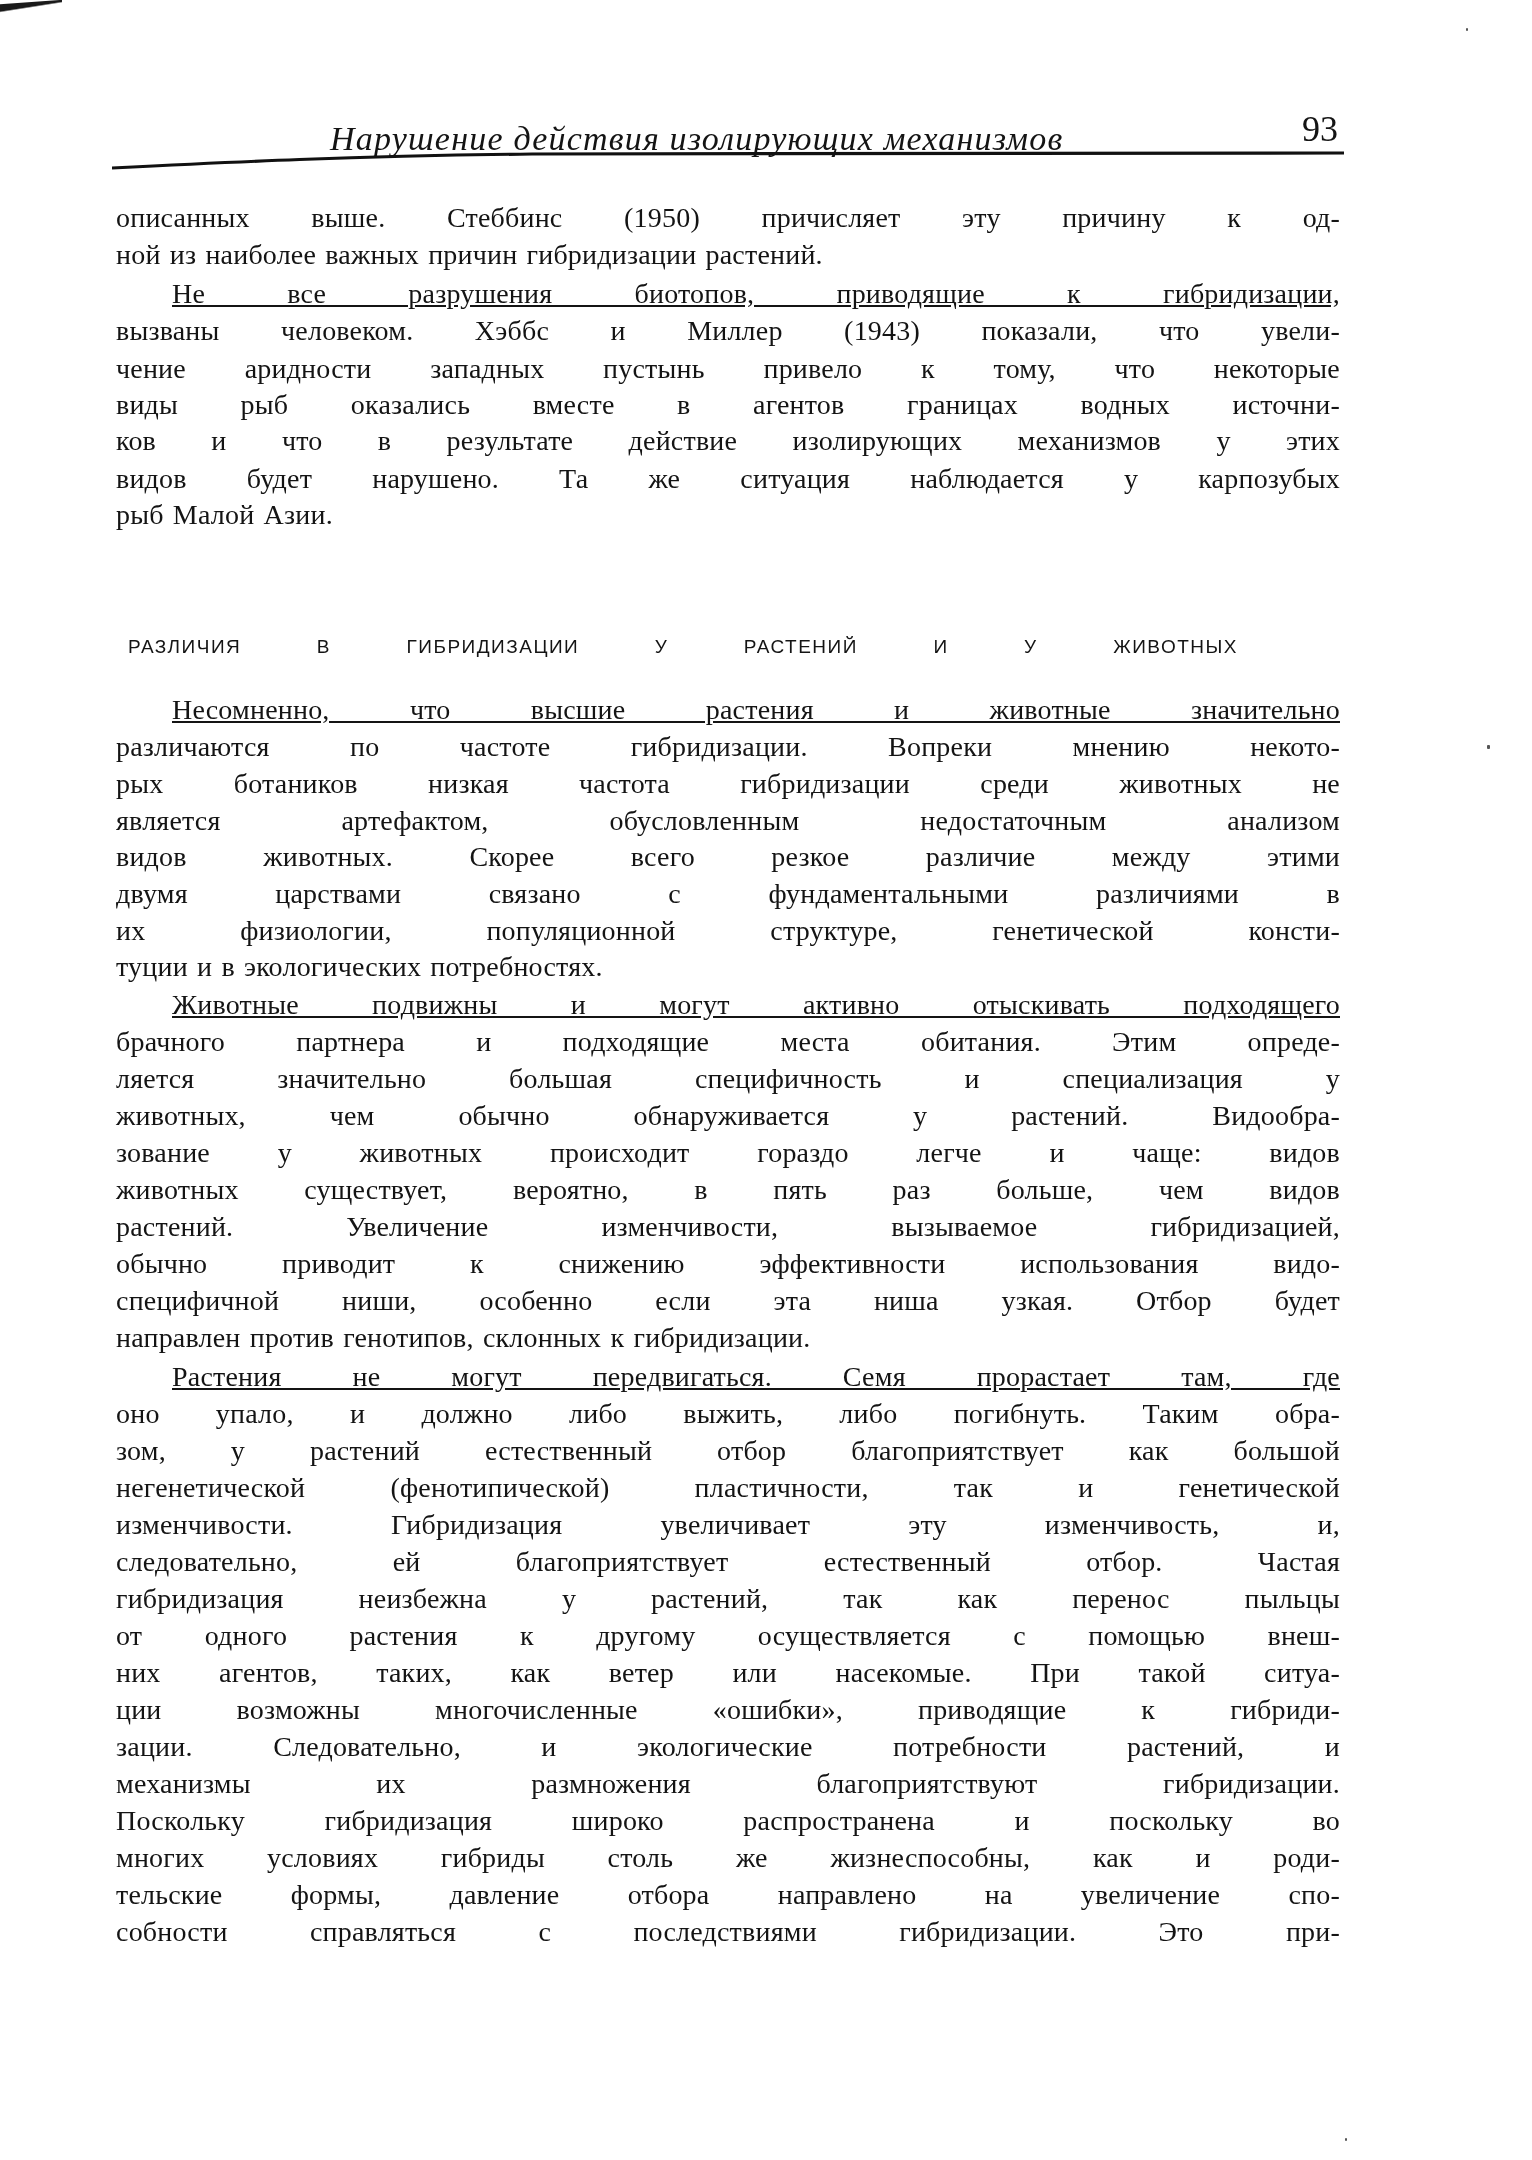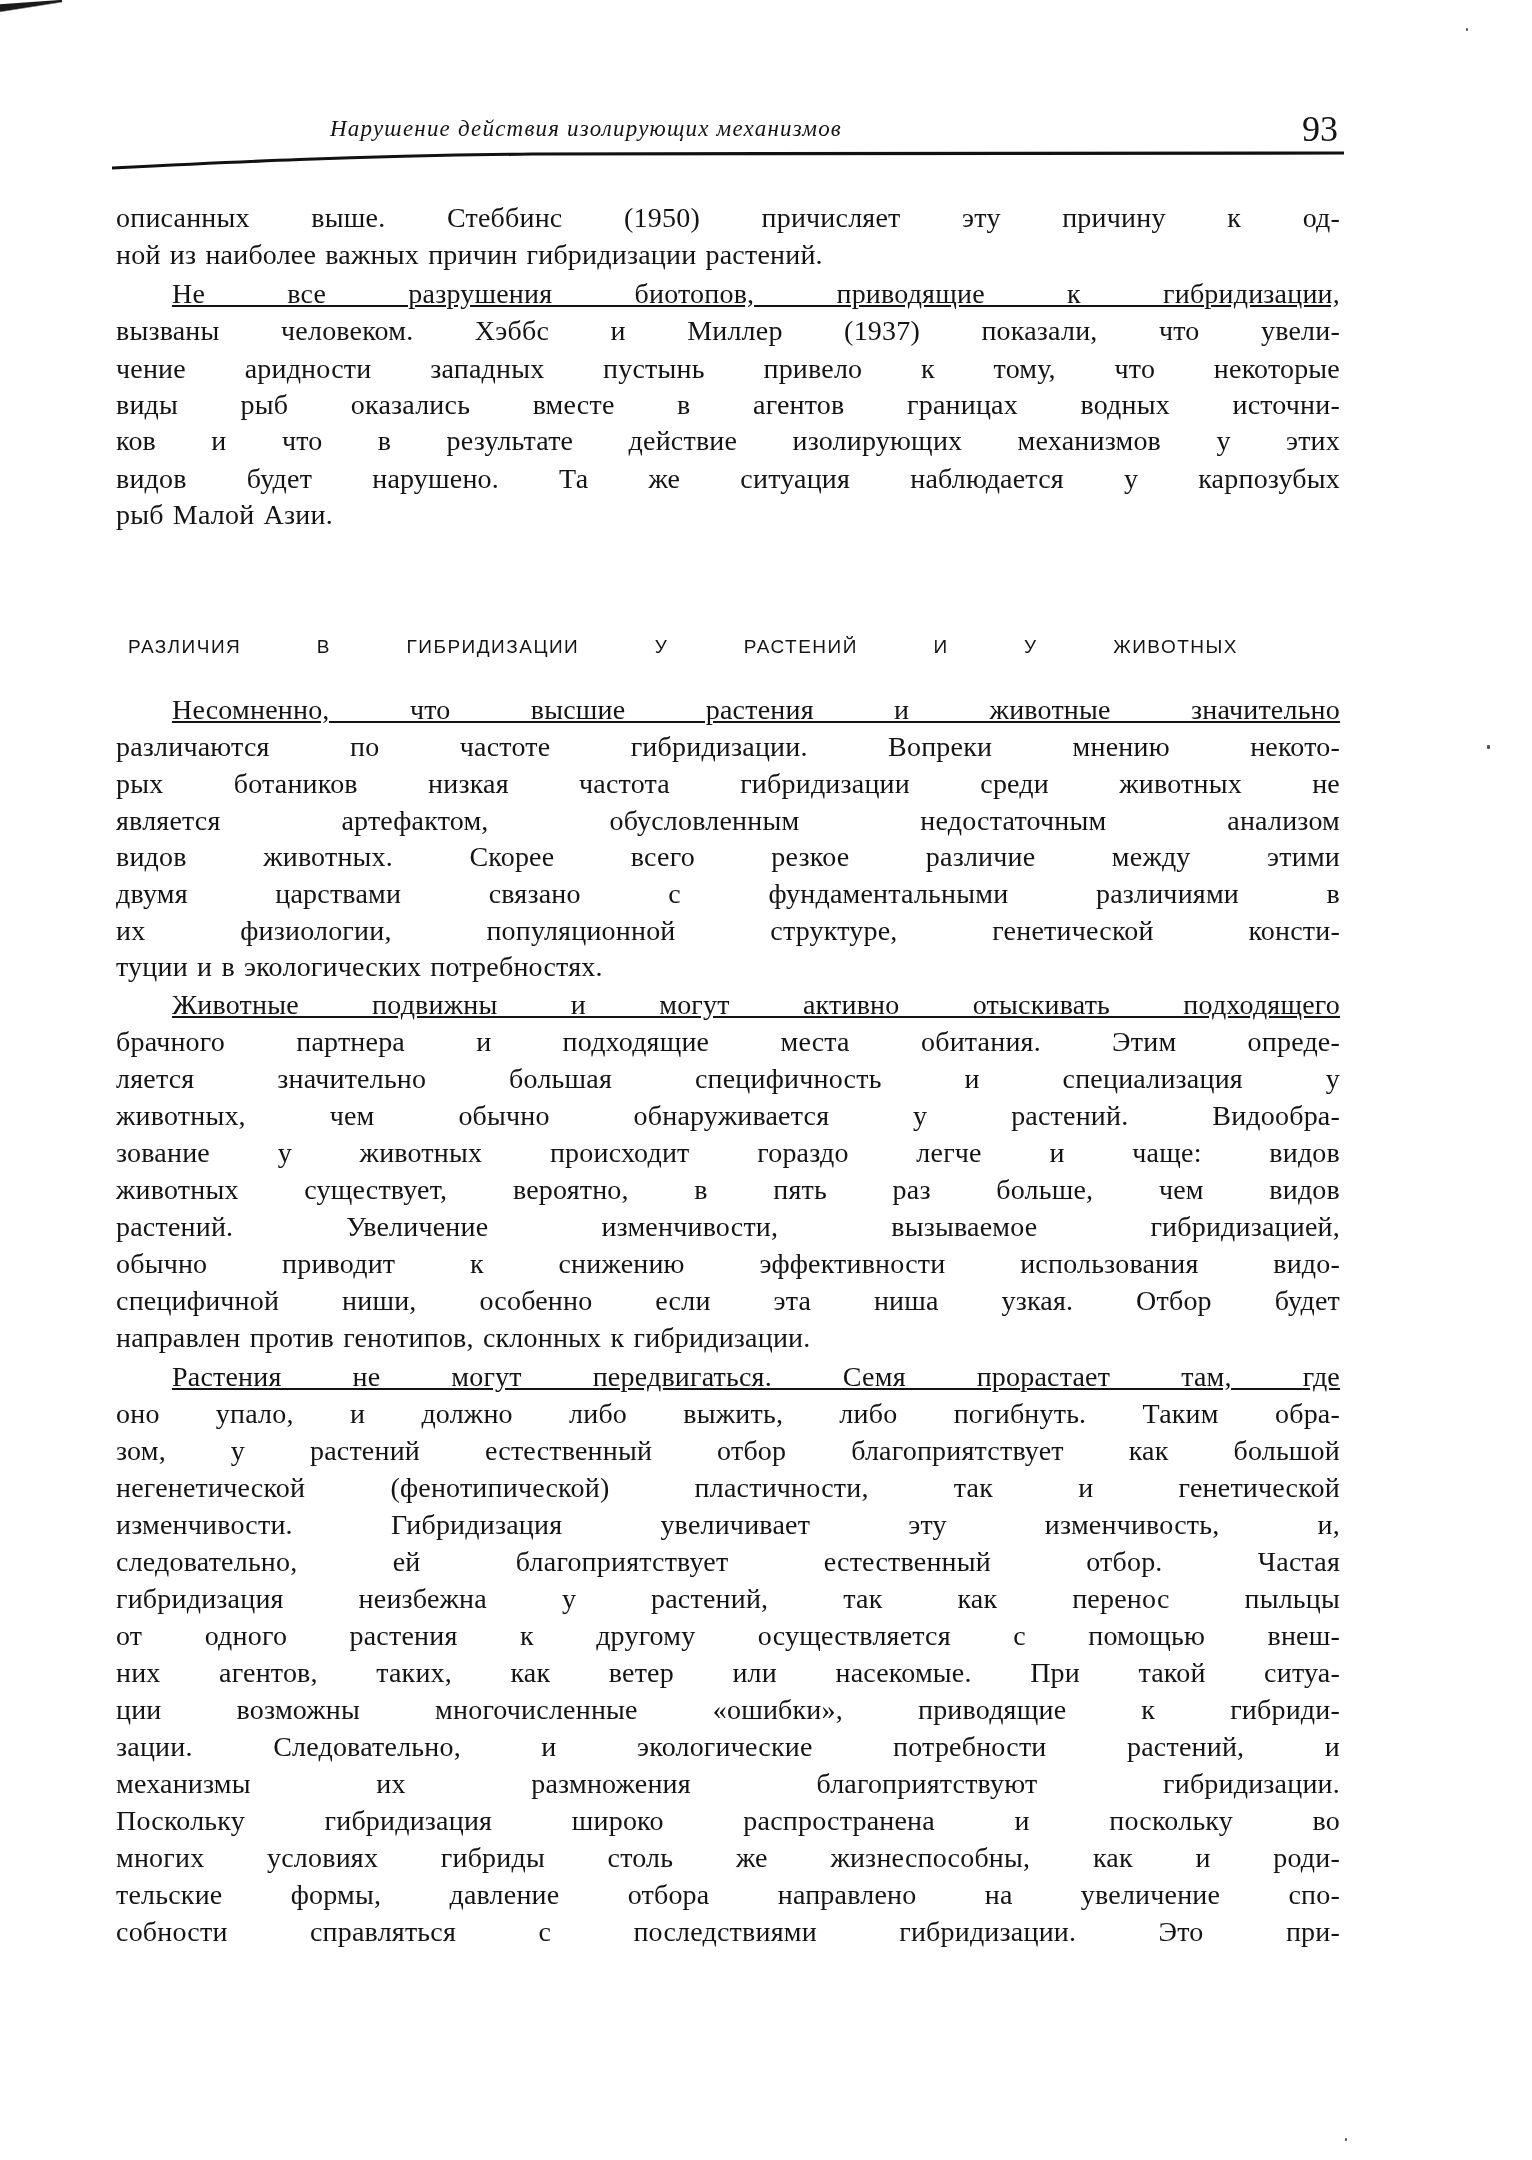--- a/index.html
+++ b/index.html
@@ -24,23 +24,23 @@
     .corner-mark {
       position: absolute;
       left: 0; top: 2px;
       width: 62px; height: 10px;
       background: linear-gradient(175deg, #1a1a1a 0%, #1a1a1a 45%, rgba(0,0,0,0) 55%);
       transform: skewY(-4deg);
     }
     .running-head {
       position: absolute;
       left: 330px;
-      top: 110px;
+      top: 120px;
       font-style: italic;
-      font-size: 23px;
+      font-size: 34px;
       letter-spacing: 1.2px;
       line-height: 38px;
       white-space: nowrap;
     }
     .page-number {
       position: absolute;
       left: 1302px;
       top: 110px;
       font-size: 36px;
       line-height: 38px;
@@ -113,21 +113,21 @@
   <svg class="head-rule" viewBox="0 0 1232 24" preserveAspectRatio="none">
     <path d="M0 20 C 120 14, 240 8, 420 6 L 1232 5" stroke="#111" stroke-width="3.2" fill="none"></path>
   </svg>
 
   <div class="text-block">
 
     <div class="line" style="top:199px">описанных выше. Стеббинс (1950) причисляет эту причину к од-</div>
     <div class="line last" style="top:236px">ной из наиболее важных причин гибридизации растений.</div>
 
     <div class="line indent" style="top:275px">Не все разрушения биотопов, приводящие к гибридизации,</div>
-    <div class="line" style="top:312px">вызваны человеком. Хэббс и Миллер (1937) показали, что увели-</div>
+    <div class="line" style="top:312px">вызваны человеком. Хэббс и Миллер (1943) показали, что увели-</div>
     <div class="line" style="top:350px">чение аридности западных пустынь привело к тому, что некоторые</div>
     <div class="line" style="top:386px">виды рыб оказались вместе в агентов границах водных источни-</div>
     <div class="line" style="top:422px">ков и что в результате действие изолирующих механизмов у этих</div>
     <div class="line" style="top:460px">видов будет нарушено. Та же ситуация наблюдается у карпозубых</div>
     <div class="line last" style="top:496px">рыб Малой Азии.</div>
 
     <div class="line indent" style="top:691px">Несомненно, что высшие растения и животные значительно</div>
     <div class="line" style="top:728px">различаются по частоте гибридизации. Вопреки мнению некото-</div>
     <div class="line" style="top:765px">рых ботаников низкая частота гибридизации среди животных не</div>
     <div class="line" style="top:802px">является артефактом, обусловленным недостаточным анализом</div>

